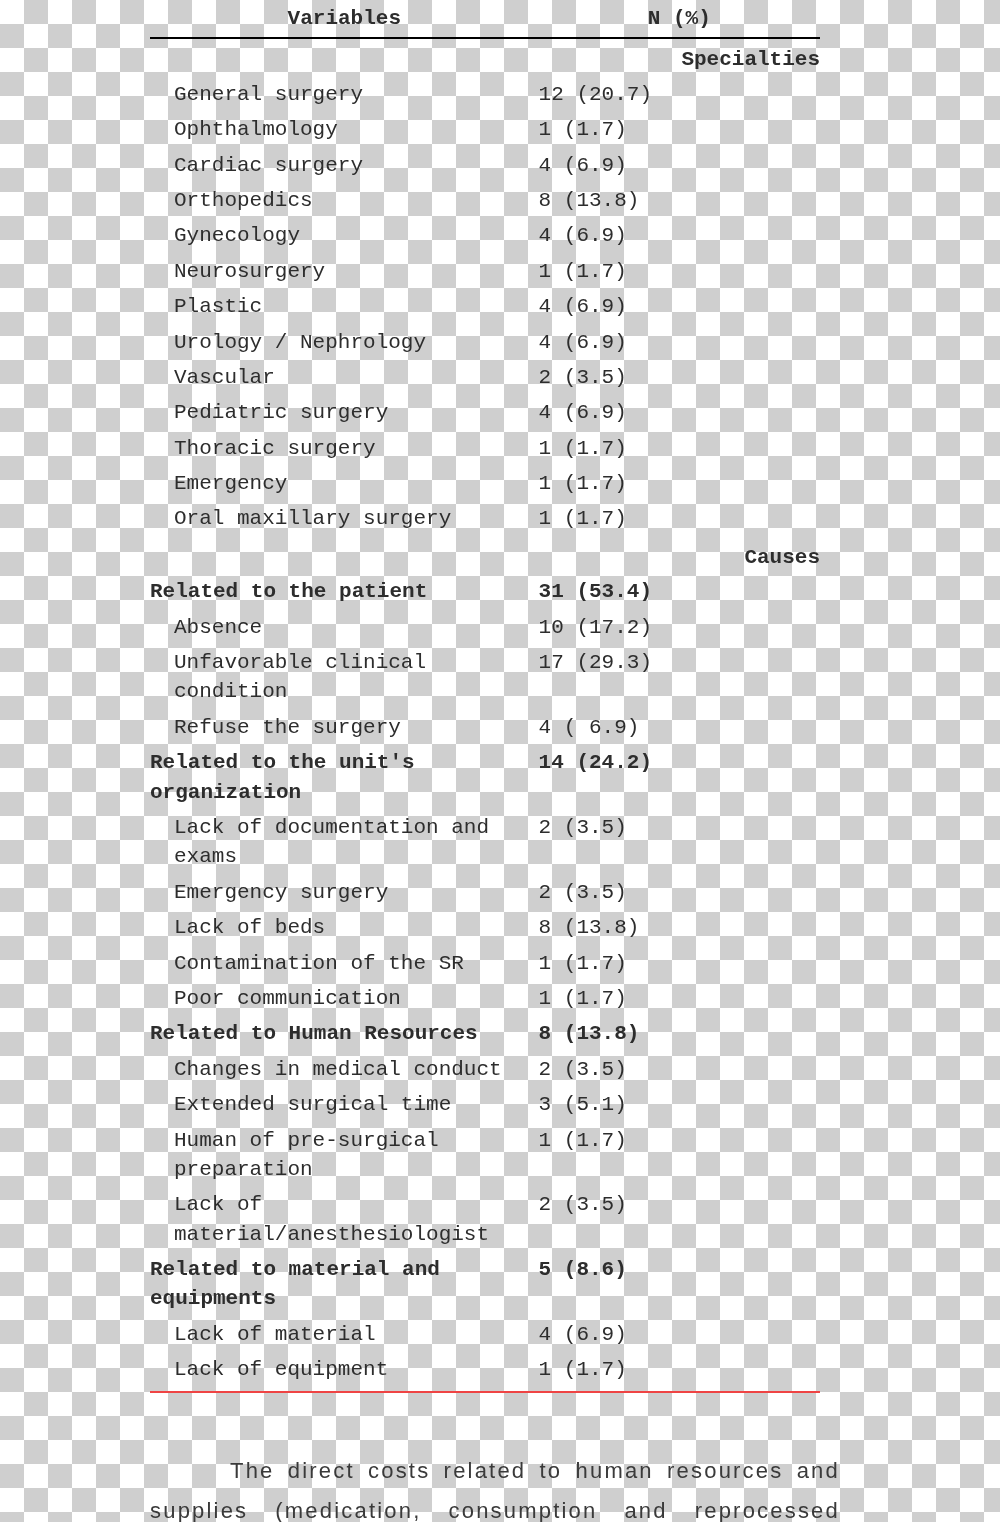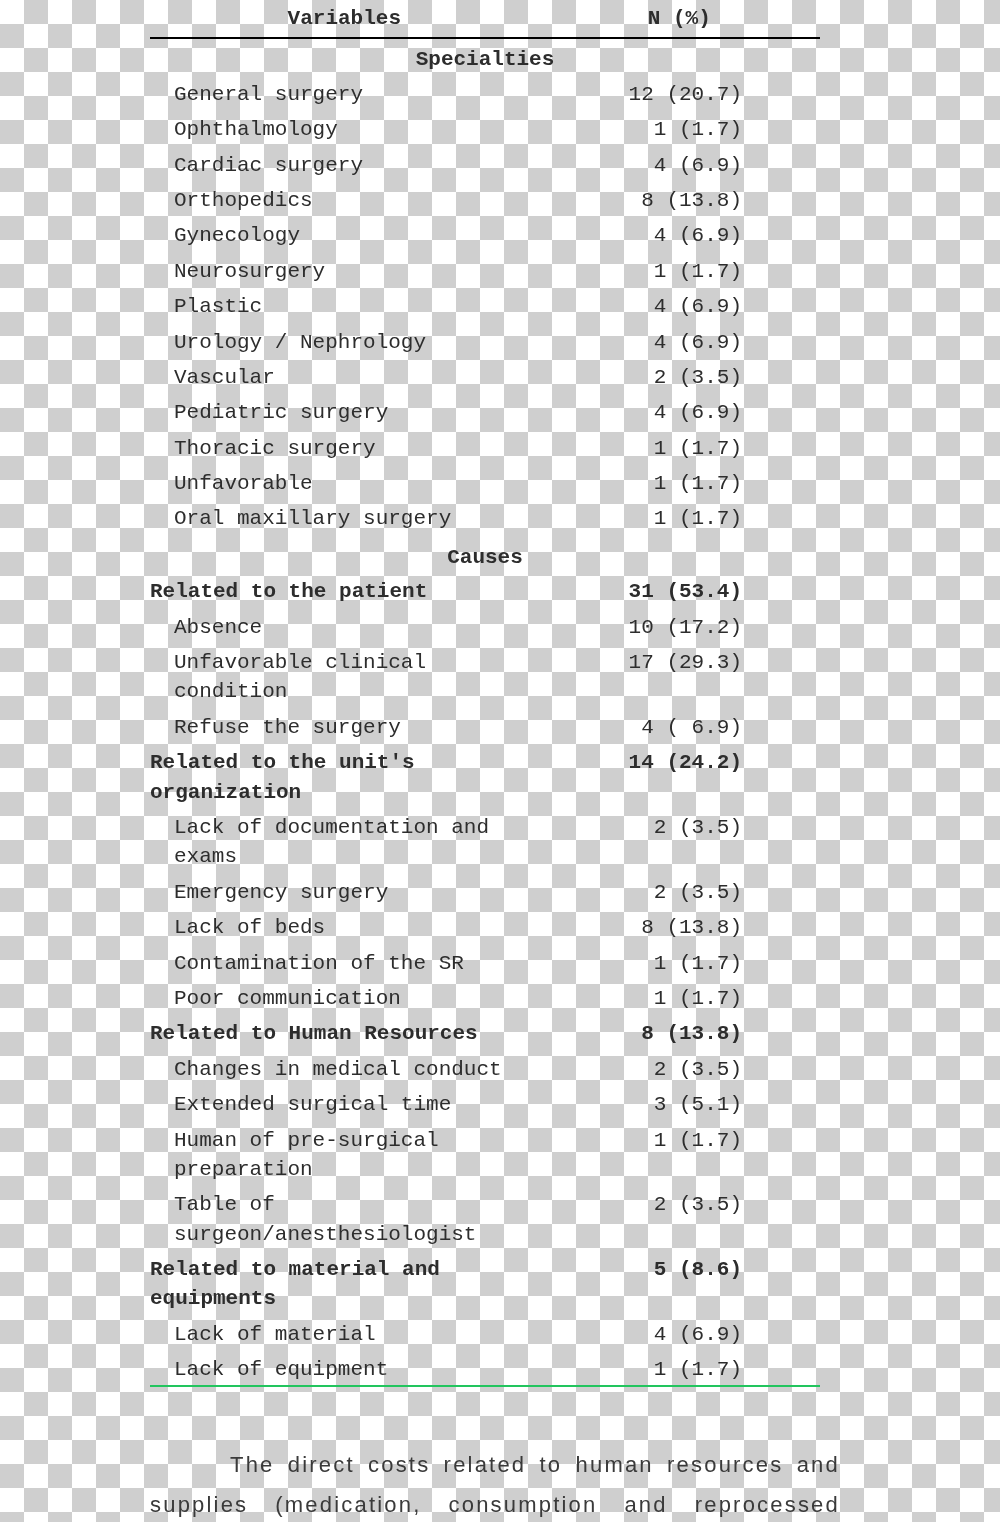--- a/index.html
+++ b/index.html
@@ -42,48 +42,48 @@
   }
   .hdr-left {
     text-align: center;
     width: 58%;
   }
   .hdr-right {
     text-align: center;
     width: 42%;
   }
   .section-title td {
-    text-align: center;
+    text-align: right;
     font-weight: bold;
     padding-top: 6px;
     padding-bottom: 2px;
   }
   td {
     padding: 3px 0;
     vertical-align: top;
   }
   td.label {
     text-align: left;
     padding-left: 24px;
   }
   td.label.bold {
     font-weight: bold;
     padding-left: 0;
   }
   td.val {
-    text-align: right;
+    text-align: left;
     padding-right: 78px;
     white-space: pre;
   }
   td.val.bold {
     font-weight: bold;
   }
   tr.last-row td {
-    border-bottom: 2px solid #22c55e;
-    padding-bottom: 0;
+    border-bottom: 2px solid #ef4444;
+    padding-bottom: 6px;
   }
   .paragraph {
     margin-top: 58px;
     font-size: 22px;
     line-height: 1.85;
     letter-spacing: 2.2px;
     text-align: justify;
     color: #3a3a3a;
     width: 690px;
   }
@@ -146,21 +146,21 @@
         </tr>
         <tr>
           <td class="label">Pediatric surgery</td>
           <td class="val">4 (6.9)</td>
         </tr>
         <tr>
           <td class="label">Thoracic surgery</td>
           <td class="val">1 (1.7)</td>
         </tr>
         <tr>
-          <td class="label">Unfavorable</td>
+          <td class="label">Emergency</td>
           <td class="val">1 (1.7)</td>
         </tr>
         <tr>
           <td class="label">Oral maxillary surgery</td>
           <td class="val">1 (1.7)</td>
         </tr>
         <tr class="section-title">
           <td colspan="2">Causes</td>
         </tr>
         <tr>
@@ -213,21 +213,21 @@
         </tr>
         <tr>
           <td class="label">Extended surgical time</td>
           <td class="val">3 (5.1)</td>
         </tr>
         <tr>
           <td class="label">Human of pre-surgical preparation</td>
           <td class="val">1 (1.7)</td>
         </tr>
         <tr>
-          <td class="label">Table of surgeon/anesthesiologist</td>
+          <td class="label">Lack of material/anesthesiologist</td>
           <td class="val">2 (3.5)</td>
         </tr>
         <tr>
           <td class="label bold">Related to material and equipments</td>
           <td class="val bold">5 (8.6)</td>
         </tr>
         <tr>
           <td class="label">Lack of material</td>
           <td class="val">4 (6.9)</td>
         </tr>

